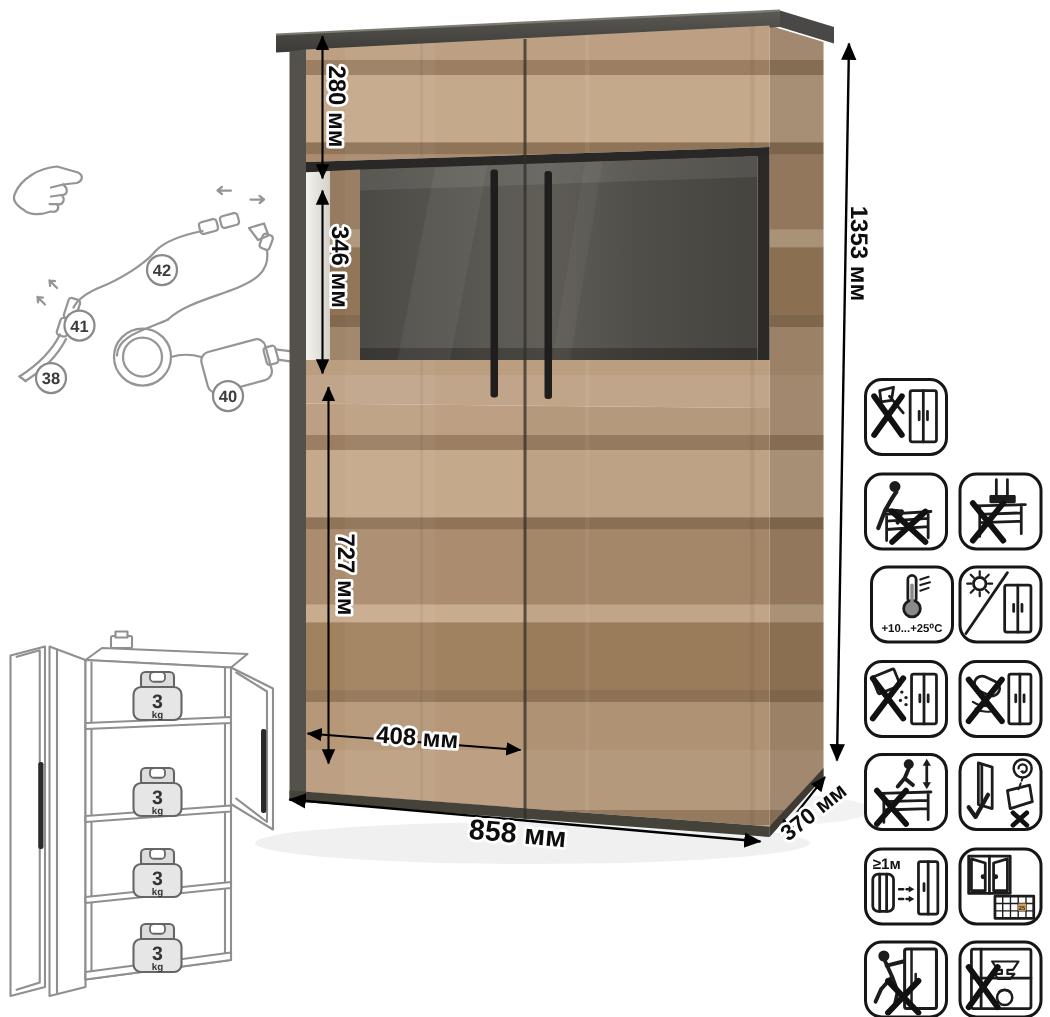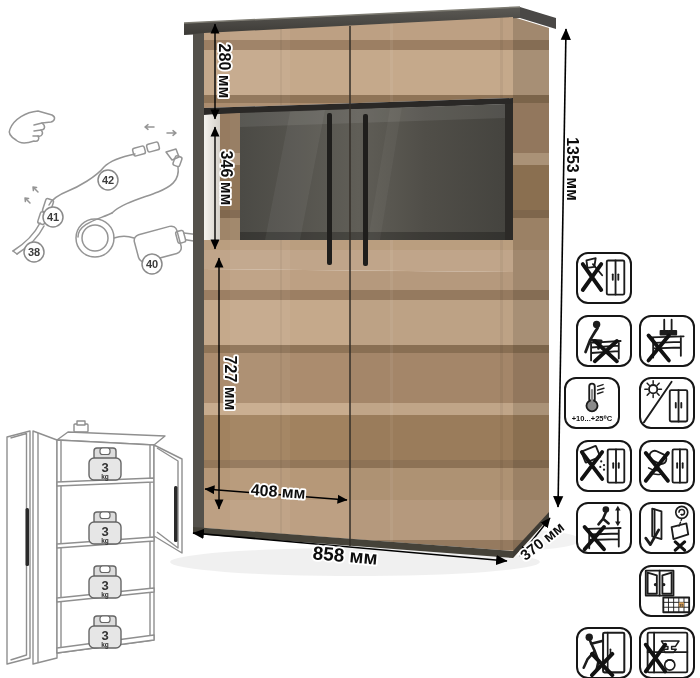--- a/index.html
+++ b/index.html
@@ -259,21 +259,21 @@
             <line x1="33" y1="3" x2="33" y2="15"></line>
       <path d="M21,15 h8 v4 h-8 Z" fill="#1c1c1c"></path>
             <path d="M30,15 h8 v4 h-8 Z" fill="#1c1c1c"></path>
           </g>
       <path d="M10,22 L46,21 M13,22 L13,44 M43,21 L43,42 M13,28 L43,27 M13,34 L43,33" stroke-width="2"></path>
     </g>
         <path class="xmark" d="M8,20 L30,47 M30,20 L8,47"></path>
       </svg>
   </div>
 
-  <div class="tile" style="left:564px;top:377px;">
+  <div class="tile" style="left:580px;top:377px;">
     <svg viewBox="0 0 56 52">
         <g class="ink">
       <rect x="25" y="5" width="6" height="20" rx="3"></rect>
       <circle cx="28" cy="29" r="6" fill="#8a8a8a"></circle>
       <line x1="28" y1="12" x2="28" y2="25" stroke="#8a8a8a" stroke-width="2.5"></line>
       <path d="M34,8 L40,6 M34,12 L41,10 M34,16 L40,14" stroke-width="1.5"></path>
     </g>
         <text x="28" y="46" font-size="8.2" font-weight="bold" text-anchor="middle" fill="#111">+10...+25⁰C</text>
       </svg>
   </div>
@@ -352,20 +352,37 @@
       <circle cx="44" cy="9" r="6.5" stroke-width="1.8"></circle>
       <path d="M41,9 a3,3 0 1 1 3,3" stroke-width="1.6"></path>
       <path d="M44,12.6 L42,11 L44.6,10.2 Z" fill="#1c1c1c" stroke="none"></path>
       <path d="M33,25 L49,21 L51,33 L35,38 Z"></path>
       <path d="M44,16 L41,24" stroke-dasharray="2,2" stroke-width="1.4"></path>
     </g>
         <path d="M37,41 L47,50 M47,41 L37,50" stroke="#111" stroke-width="3.4" stroke-linecap="round" fill="none"></path>
       </svg>
   </div>
 
+  <div class="tile" style="left:576px;top:565px;">
+    <svg viewBox="0 0 56 52">
+      <text x="4" y="13" font-size="11" font-weight="bold" fill="#111">≥1м</text>
+      <g class="ink">
+      <g>
+            <rect x="4" y="17" width="15" height="27" rx="4"></rect>
+      <line x1="9" y1="17" x2="9" y2="44"></line>
+            <line x1="14" y1="17" x2="14" y2="44"></line>
+          </g>
+      <path d="M23,28 H30 M23,35 H30" stroke-dasharray="3,2.4" stroke-width="1.8"></path>
+      <path d="M34,28 L30,25.6 L30,30.4 Z M34,35 L30,32.6 L30,37.4 Z" fill="#1c1c1c" stroke="none"></path>
+      <rect x="37" y="8" width="14" height="38" rx="1.5"></rect>
+          <line x1="44" y1="8" x2="44" y2="46"></line>
+      <line x1="41" y1="24" x2="41" y2="29"></line>
+    </g>
+      </svg>
+  </div>
 
   <div class="tile" style="left:639px;top:565px;">
     <svg viewBox="0 0 56 52">
         <g class="ink" stroke-width="1.8">
       <g>
             <rect x="5" y="4" width="30" height="27"></rect>
             <line x1="20" y1="4" x2="20" y2="31"></line>
       <path d="M7,6 L17,9 L17,29 L7,29 Z"></path>
             <path d="M33,6 L23,9 L23,29 L33,29 Z"></path>
       <circle cx="15.5" cy="19" r="0.8" fill="#1c1c1c"></circle>

